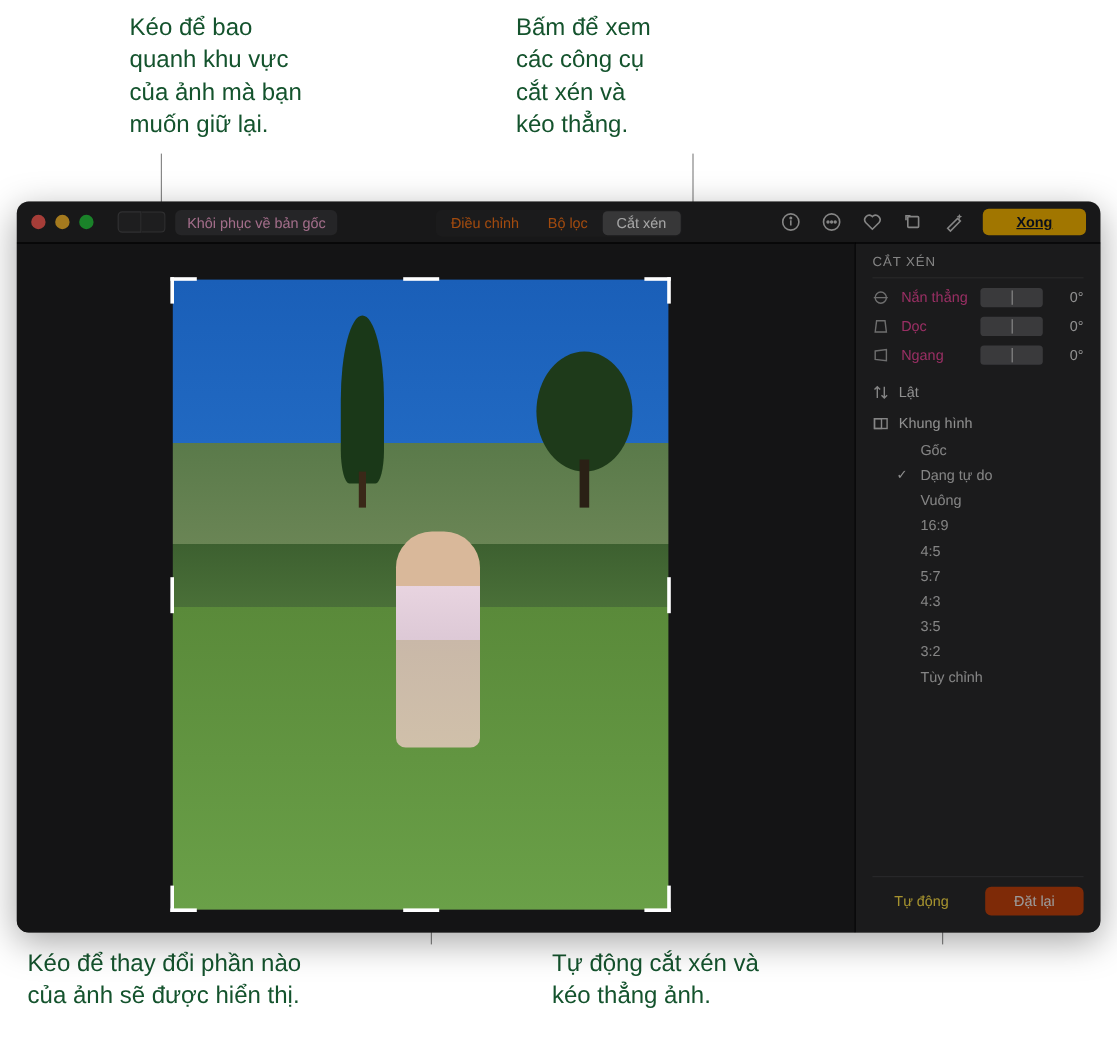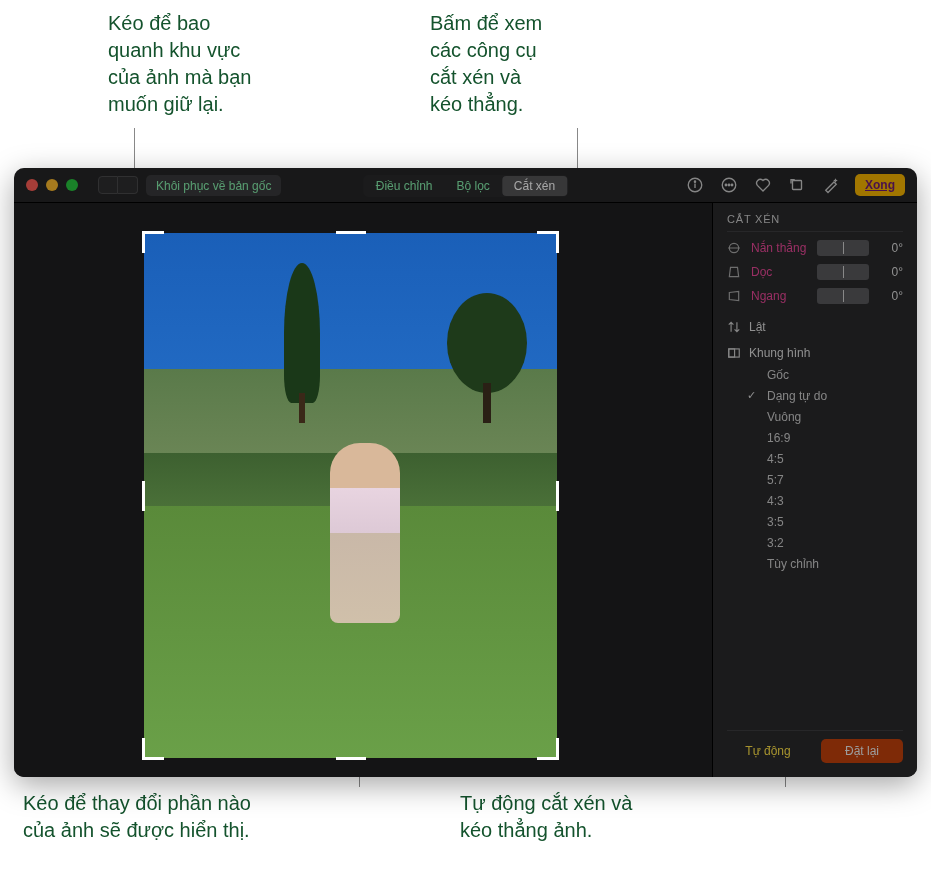--- a/index.html
+++ b/index.html
@@ -59,61 +59,61 @@
 }
 .toolbar-view .seg:first-child { border-radius:4px 0 0 4px; }
 .toolbar-view .seg:last-child { border-radius:0 4px 4px 0; border-left:none;}
 .revert-btn {
   position:absolute;
   left: 132px; top:7px;
   height:21px;
   padding:0 10px;
   background:#3a3a3c;
   border-radius:5px;
-  color:#86efac;
+  color:#f9a8d4;
   font-size:12px;
   display:flex;align-items:center;
 }
 .mode-tabs {
   position:absolute;
   left: 50%; transform:translateX(-50%);
   top:7px;
   display:flex;
   background:#2a2a2c;
   border-radius:5px;
   padding:1px;
 }
 .mode-tabs .tab {
   padding:3px 12px;
   font-size:12px;
-  color:#86efac;
+  color:#f97316;
   border-radius:4px;
 }
 .mode-tabs .tab.active {
   background:#555557;
   color:#fff;
 }
 .right-icons {
   position:absolute;
   right:12px; top:6px;
   display:flex;
   align-items:center;
   gap:14px;
 }
 .right-icons .icon {
   width:20px; height:20px;
   display:flex;align-items:center;justify-content:center;
   color:#ccc;
 }
 .done-btn {
   background:#f7b500;
-  color:#701a75;
+  color:#0f172a;
   font-size:12px;
   font-weight:600;
-  padding:4px 10px;
+  padding:4px 28px;
   border-radius:5px;
   text-decoration:underline;
 }
 .content {
   position:absolute;
   left:0; top:34px; right:0; bottom:0;
   display:flex;
 }
 .canvas {
   flex:1;

